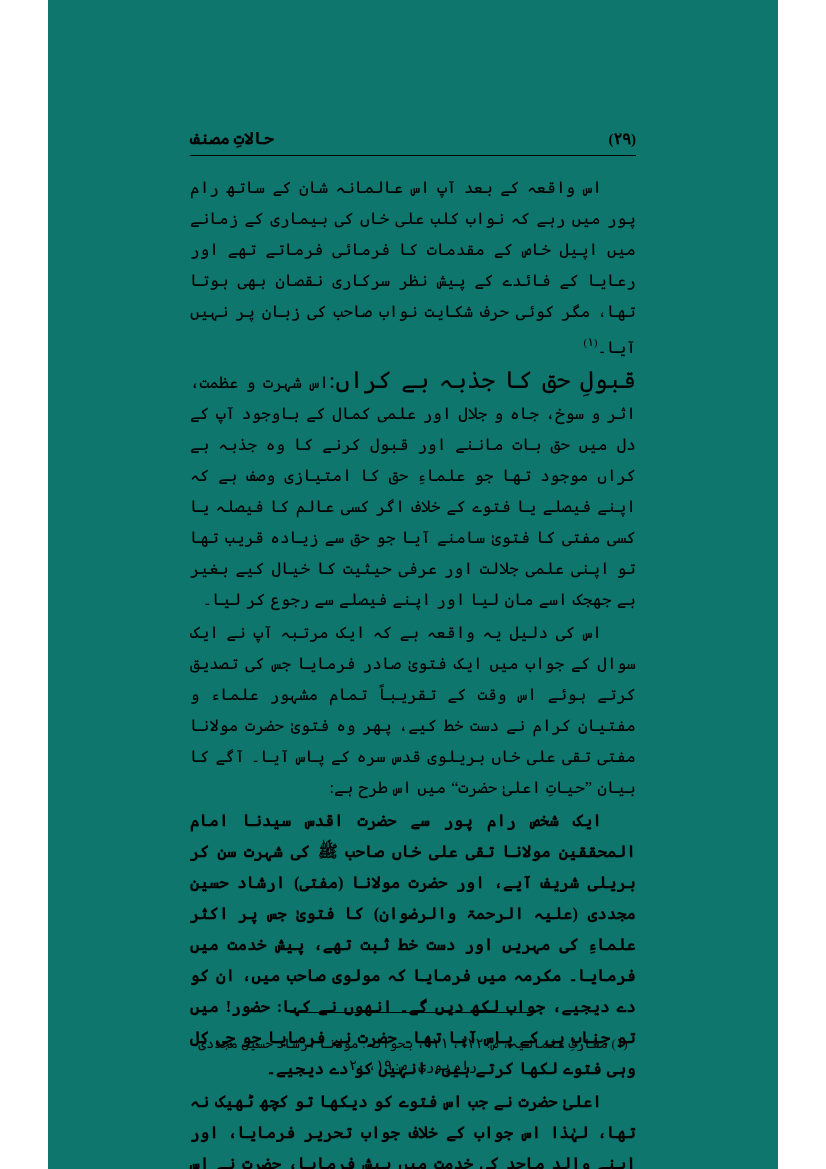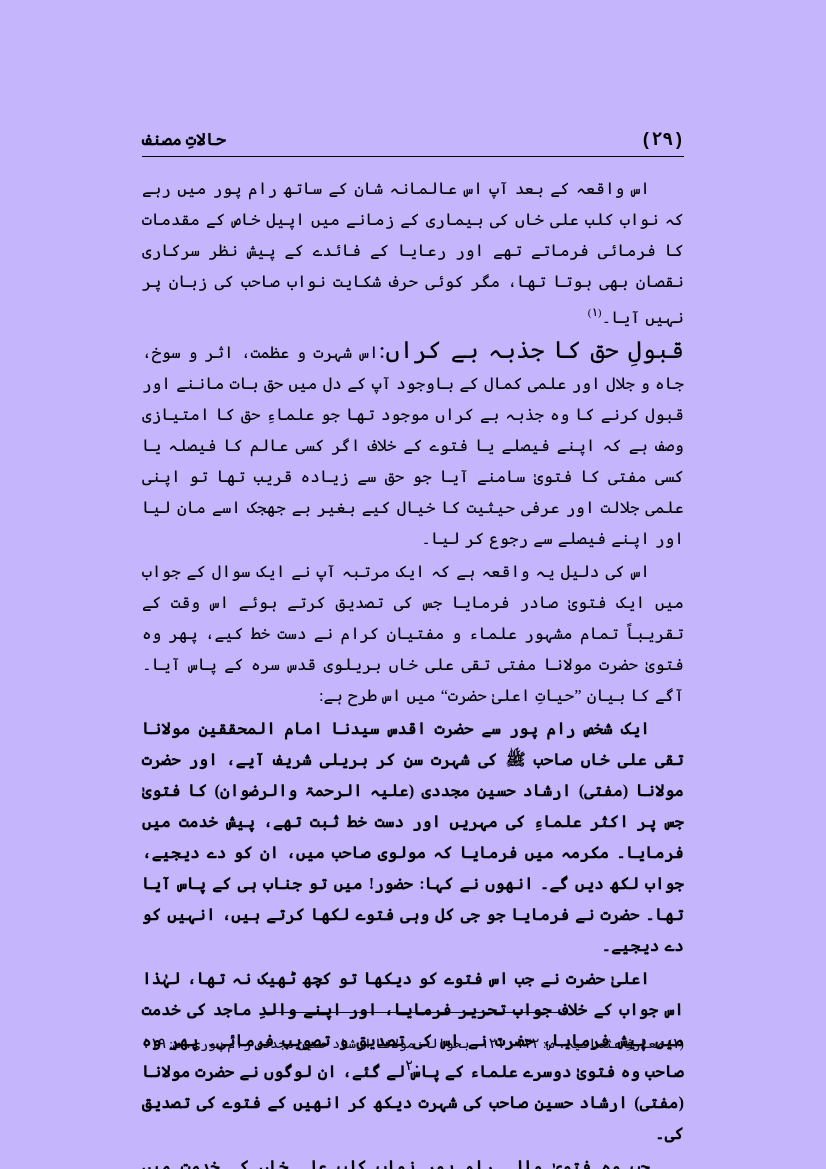--- a/index.html
+++ b/index.html
@@ -5,24 +5,24 @@
   html, body {
     margin: 0;
     padding: 0;
     background: #ffffff;
   }
   body {
     font-family: "Liberation Serif", "DejaVu Serif", serif;
   }
   .page {
     position: relative;
-    width: 826px;
+    width: 730px;
     height: 1169px;
     margin: 0 auto;
-    background: #c4b5fd;
+    background: #0f766e;
     overflow: hidden;
   }
   .page-inner {
     position: absolute;
     top: 128px;
     right: 142px;
     left: 142px;
     bottom: 120px;
   }
   
@@ -34,24 +34,23 @@
     padding-bottom: 6px;
     border-bottom: 1.1px solid #000;
     direction: rtl;
   }
   .header-title {
     font-size: 17px;
     font-weight: bold;
     letter-spacing: 0.5px;
   }
   .header-page {
-    font-size: 18px;
+    font-size: 15px;
     font-weight: bold;
     direction: ltr;
-    font-family: Liberation Mono, monospace;
   }
   
   .body {
     margin-top: 16px;
     direction: rtl;
     text-align: justify;
     text-align-last: right;
   }
   p.para {
     margin: 0 0 2px 0;

